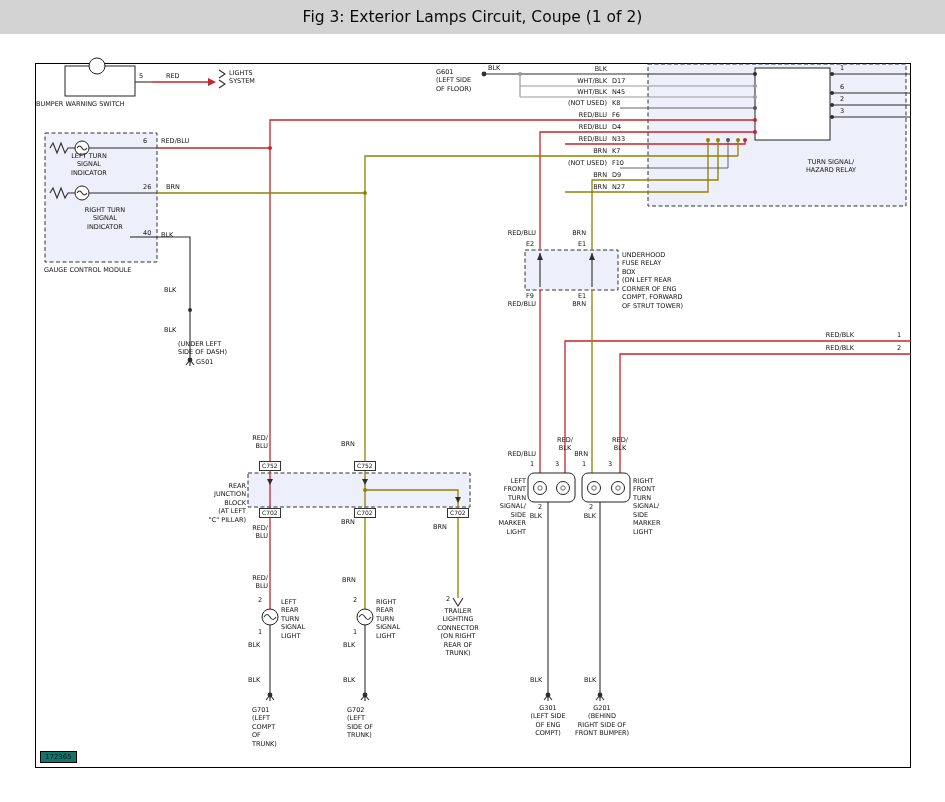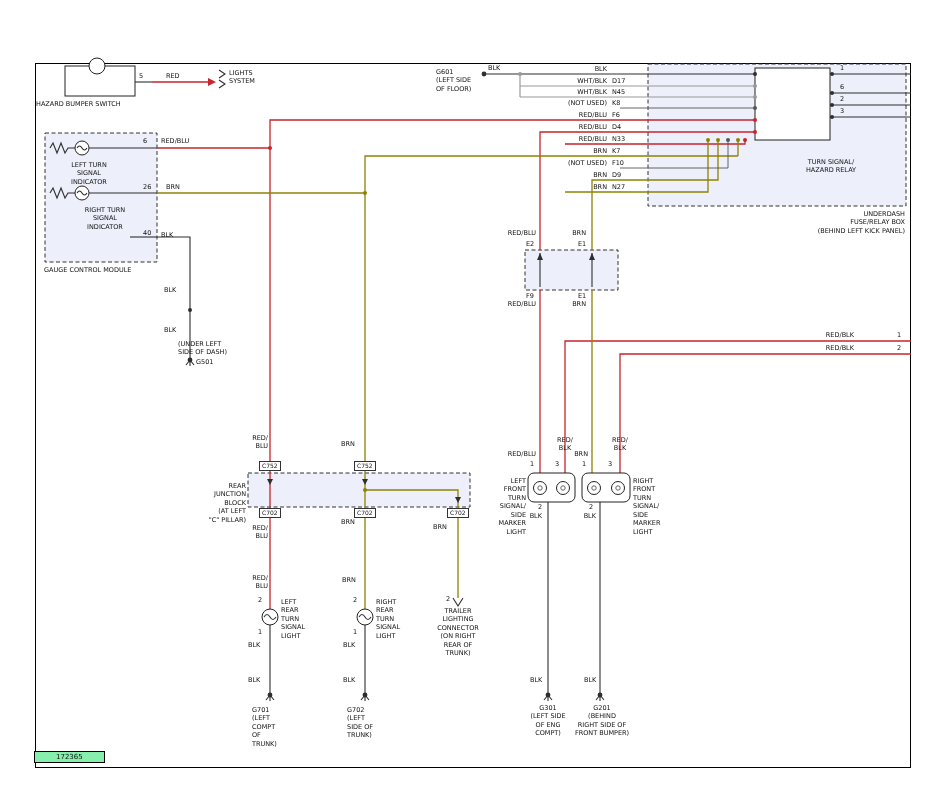--- a/index.html
+++ b/index.html
@@ -11,37 +11,40 @@
             background:#d3d3d3; display:flex; align-items:center; justify-content:center; z-index:4; }
   .header .title { font-size:15.5px; color:#0a0a0a; }
   .frame { position:absolute; left:35px; top:63px; width:876px; height:705px;
            border:1.5px solid #000; background:#fff; z-index:1; }
   svg.canvas { position:absolute; left:0; top:0; z-index:2; }
   .lbl { position:absolute; font-size:6.5px; line-height:1.3; color:#111;
          white-space:pre-line; z-index:3; }
   .r { text-align:right; } .c { text-align:center; }
   .clabel { position:absolute; font-size:6px; line-height:1; color:#111;
             border:1px solid #333; background:#fff; padding:1px 2px; z-index:3; }
-  .fid { position:absolute; left:34px; top:751px; font-size:7px; color:#111;
-         border:1px solid #000; padding:1px 21px; background:#86efac; z-index:3; }
+  .fid { position:absolute; left:40px; top:751px; font-size:7px; color:#111;
+         border:1px solid #000; padding:1px 4px; background:#0f766e; z-index:3; }
   
   .dash { fill:#edeffa; stroke:#333; stroke-width:1; stroke-dasharray:4 2.5; }
   .solidbox { fill:#fff; stroke:#222; stroke-width:1; }
   .sym { fill:#fff; stroke:#222; stroke-width:1; }
   .wred { stroke:#c8252c; stroke-width:1.3; fill:none; }
   .wbrn { stroke:#8f8200; stroke-width:1.3; fill:none; }
   .wblk { stroke:#2e2e2e; stroke-width:1.1; fill:none; }
   .wgry { stroke:#9a9a9a; stroke-width:1.2; fill:none; }
   .wthin { stroke:#555; stroke-width:0.9; fill:none; }
 </style>
 </head>
 <body>
 
 <div class="page">
 
+  <div class="header">
+    <span class="title">Fig 3: Exterior Lamps Circuit, Coupe (1 of 2)</span>
+  </div>
 
   <div class="frame"></div>
 
   <svg class="canvas" width="945" height="802" viewBox="0 0 945 802">
 
     <rect class="dash" x="45" y="133" width="112" height="129"></rect>
     <rect class="dash" x="648" y="64" width="258" height="142"></rect>
     <rect class="dash" x="525" y="250" width="93" height="40"></rect>
     <rect class="dash" x="248" y="473" width="222" height="34"></rect>
     <rect class="solidbox" x="755" y="68" width="75" height="72"></rect>
@@ -187,27 +190,27 @@
     <g>
       <circle fill="#2e2e2e" cx="548" cy="695" r="2.4"></circle>
       <path class="wblk" d="M548,695 l-4,5 M548,695 l4,5 M548,695 v6"></path>
     </g>
     <g>
       <circle fill="#2e2e2e" cx="600" cy="695" r="2.4"></circle>
       <path class="wblk" d="M600,695 l-4,5 M600,695 l4,5 M600,695 v6"></path>
     </g>
   </svg>
 
-  <div class="lbl" style="left:36px;top:100px;width:110px">HAZARD BUMPER SWITCH</div>
+  <div class="lbl" style="left:36px;top:100px;width:110px">BUMPER WARNING SWITCH</div>
   <div class="lbl" style="left:139px;top:72px;width:10px">5</div>
   <div class="lbl" style="left:166px;top:72px;width:22px">RED</div>
   <div class="lbl" style="left:229px;top:69px;width:42px">LIGHTS
 SYSTEM</div>
 
-  <div class="lbl c" style="left:58px;top:161px;width:62px">LEFT TURN
+  <div class="lbl c" style="left:58px;top:152px;width:62px">LEFT TURN
 SIGNAL
 INDICATOR</div>
   <div class="lbl c" style="left:74px;top:206px;width:62px">RIGHT TURN
 SIGNAL
 INDICATOR</div>
   <div class="lbl" style="left:44px;top:266px;width:120px">GAUGE CONTROL MODULE</div>
   <div class="lbl" style="left:143px;top:137px;width:12px">6</div>
   <div class="lbl" style="left:161px;top:137px;width:36px">RED/BLU</div>
   <div class="lbl" style="left:143px;top:183px;width:12px">26</div>
   <div class="lbl" style="left:166px;top:183px;width:24px">BRN</div>
@@ -248,32 +251,36 @@
   <div class="lbl r" style="left:545px;top:183px;width:62px">BRN</div>
   <div class="lbl" style="left:612px;top:183px;width:28px">N27</div>
 
   <div class="lbl" style="left:840px;top:64px;width:12px">1</div>
   <div class="lbl" style="left:840px;top:83px;width:12px">6</div>
   <div class="lbl" style="left:840px;top:95px;width:12px">2</div>
   <div class="lbl" style="left:840px;top:107px;width:12px">3</div>
 
   <div class="lbl c" style="left:786px;top:158px;width:90px">TURN SIGNAL/
 HAZARD RELAY</div>
-  <div class="lbl r" style="left:745px;top:210px;width:160px">UNDERDASH
-FUSE/RELAY BOX
-(BEHIND LEFT KICK PANEL)</div>
 
   <div class="lbl r" style="left:498px;top:229px;width:38px">RED/BLU</div>
   <div class="lbl" style="left:526px;top:240px;width:14px">E2</div>
   <div class="lbl r" style="left:566px;top:229px;width:20px">BRN</div>
   <div class="lbl" style="left:578px;top:240px;width:14px">E1</div>
   <div class="lbl" style="left:526px;top:292px;width:32px">F9</div>
   <div class="lbl" style="left:578px;top:292px;width:14px">E1</div>
   <div class="lbl r" style="left:498px;top:300px;width:38px">RED/BLU</div>
   <div class="lbl r" style="left:566px;top:300px;width:20px">BRN</div>
+  <div class="lbl" style="left:622px;top:251px;width:80px">UNDERHOOD
+FUSE RELAY
+BOX
+(ON LEFT REAR
+CORNER OF ENG
+COMPT, FORWARD
+OF STRUT TOWER)</div>
 
   <div class="lbl r" style="left:806px;top:331px;width:48px">RED/BLK</div>
   <div class="lbl" style="left:897px;top:331px;width:10px">1</div>
   <div class="lbl r" style="left:806px;top:344px;width:48px">RED/BLK</div>
   <div class="lbl" style="left:897px;top:344px;width:10px">2</div>
 
   <div class="lbl r" style="left:196px;top:482px;width:50px">REAR
 JUNCTION
 BLOCK
 (AT LEFT

